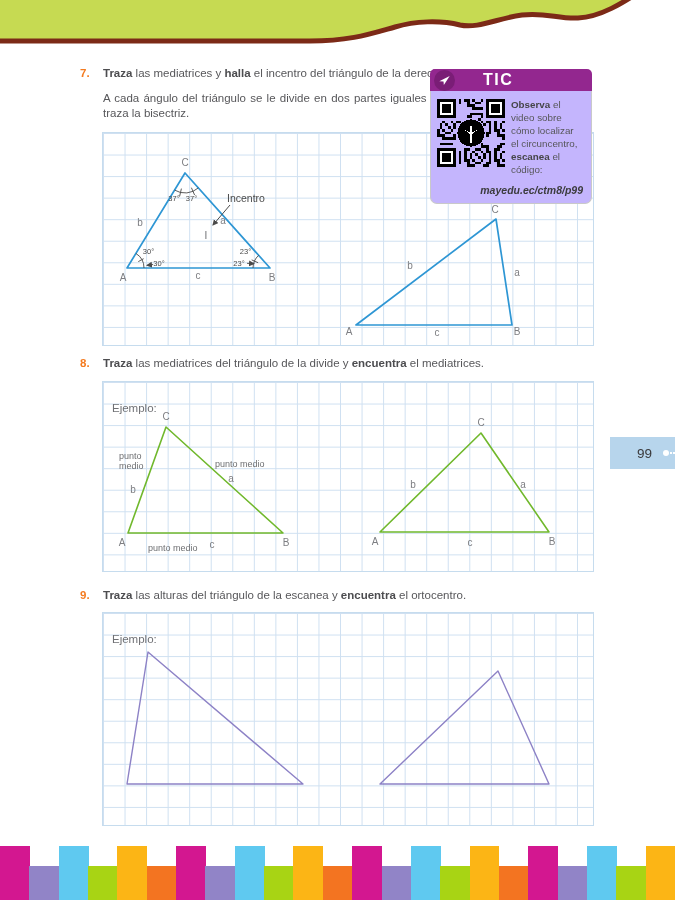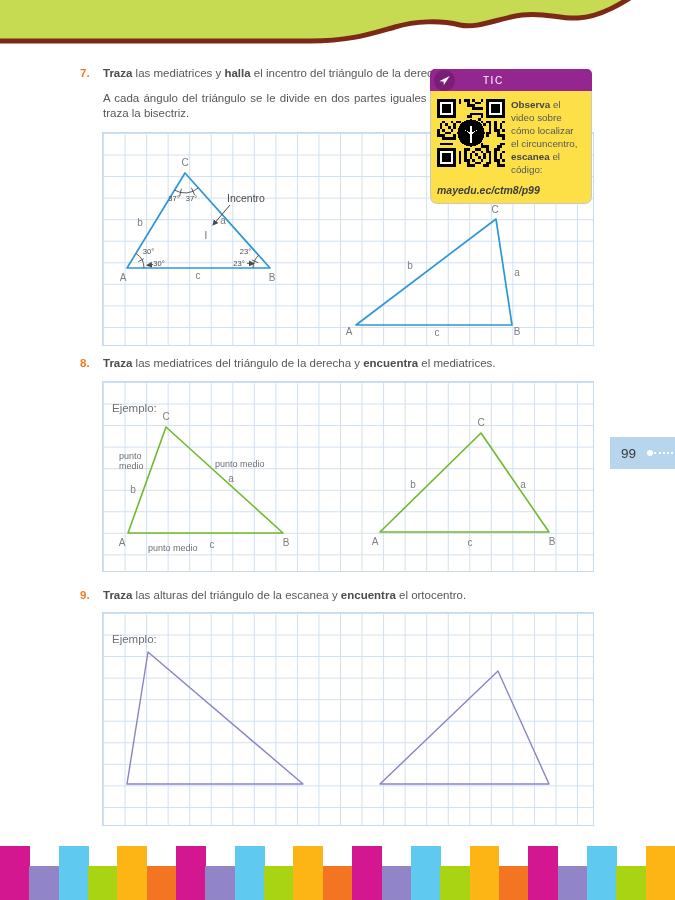--- a/index.html
+++ b/index.html
@@ -25,34 +25,34 @@
   .grid svg{position:absolute;inset:0;width:100%;height:100%;overflow:visible;}
   .example-label{position:absolute;top:20px;left:9px;font-size:11.5px;color:#6f7074;}
   svg text{font-family:"Liberation Sans",sans-serif;}
 
   
   .tic{position:absolute;left:430px;top:69px;width:162px;}
   .tic-header{height:22px;background:#93278f;border-radius:5px 5px 0 0;display:flex;
               align-items:center;position:relative;}
   .tic-circle{width:21px;height:21px;border-radius:50%;background:#7a1d76;margin-left:4px;
               display:flex;align-items:center;justify-content:center;}
-  .tic-title{color:#fff;font-weight:normal;font-size:10px;letter-spacing:1.5px;margin-left:28px;}
-  .tic-body{background:#fde047;border:1px solid #c9c9c9;border-top:none;border-radius:0 0 7px 7px;
+  .tic-title{color:#fff;font-weight:bold;font-size:16px;letter-spacing:1.5px;margin-left:28px;}
+  .tic-body{background:#c4b5fd;border:1px solid #c9c9c9;border-top:none;border-radius:0 0 7px 7px;
             padding:8px 8px 7px 6px;}
   .tic-row{display:flex;gap:6px;}
   .qr{width:68px;height:68px;flex:0 0 68px;}
   .qr svg{width:68px;height:68px;shape-rendering:crispEdges;}
   .tic-text{font-size:9.8px;line-height:1.32;color:#565659;width:78px;}
   .tic-text b{color:#454548;}
-  .tic-link{text-align:left;font-style:italic;font-weight:bold;font-size:10.5px;
+  .tic-link{text-align:right;font-style:italic;font-weight:bold;font-size:10.5px;
             color:#3c3c3e;margin-top:7px;}
 
   
   .badge{position:absolute;left:610px;top:437px;width:65px;height:32px;background:#b7d5ec;
-         display:flex;align-items:center;padding-left:11px;box-sizing:border-box;
+         display:flex;align-items:center;padding-left:27px;box-sizing:border-box;
          font-size:13.5px;color:#3a3a3c;}
   .badge-dot{width:6px;height:6px;border-radius:50%;background:#fff;margin-left:11px;}
   .badge-dots{flex:1;border-top:2px dotted #fff;margin:0 2px 0 1px;}
 
   
   .stripes{position:absolute;left:0;right:0;bottom:0;height:54px;}
   .stripe{position:absolute;bottom:0;}
 </style>
 </head>
 <body>
@@ -289,21 +289,21 @@
             </svg>
         </div>
         <div class="tic-text"><b>Observa</b><span> el video sobre cómo localizar el circuncentro, </span><b>escanea</b><span> el código:</span></div>
       </div>
       <div class="tic-link">mayedu.ec/ctm8/p99</div>
     </div>
   </div>
 
   <div class="ex" style="top:356px;">
     <span class="num">8.</span>
-    <span class="txt"><b>Traza</b><span> las mediatrices del triángulo de la derecha y </span><b>encuentra</b><span> el mediatrices.</span></span>
+    <span class="txt"><b>Traza</b><span> las mediatrices del triángulo de la divide y </span><b>encuentra</b><span> el mediatrices.</span></span>
   </div>
 
   <div class="grid" style="top:381px;height:189px;">
     <div class="example-label">Ejemplo:</div>
     <svg viewBox="0 0 490 189">
       <g fill="none" stroke="#70b82c" stroke-width="1.6" stroke-linejoin="round">
         <path d="M25,151 L180,151 L63,45 Z"></path>
         <path d="M277,150 L446,150 L378,51 Z"></path>
       </g>
       <g font-size="10" fill="#7d7e82" text-anchor="middle">

